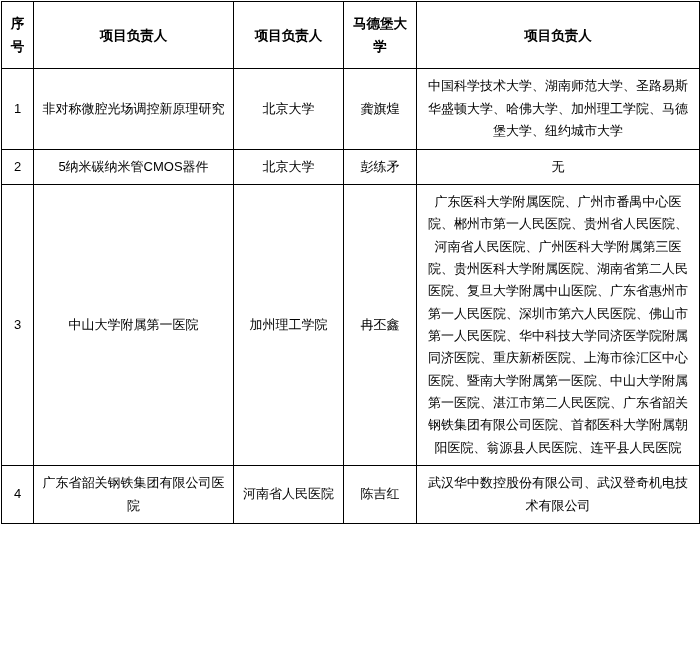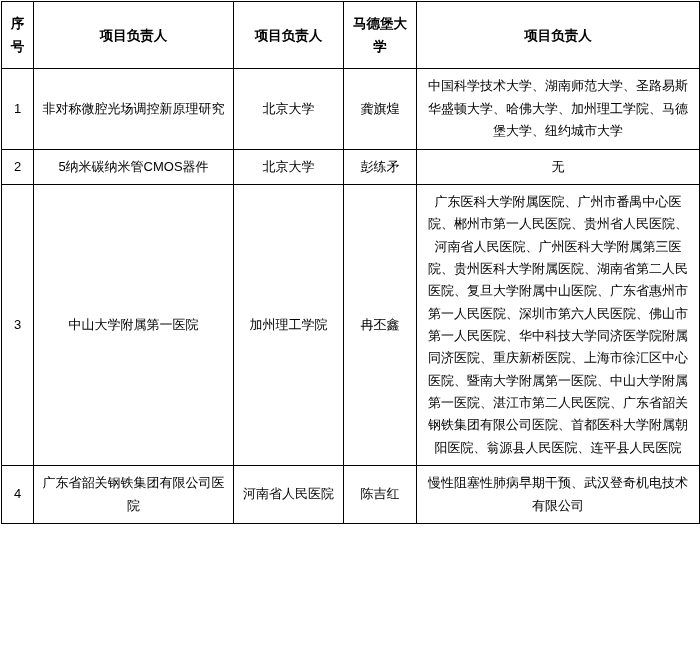--- a/index.html
+++ b/index.html
@@ -113,17 +113,17 @@
         <td class="name">中山大学附属第一医院</td>
         <td class="school">加州理工学院</td>
         <td class="leader">冉丕鑫</td>
         <td class="partner">广东医科大学附属医院、广州市番禺中心医院、郴州市第一人民医院、贵州省人民医院、河南省人民医院、广州医科大学附属第三医院、贵州医科大学附属医院、湖南省第二人民医院、复旦大学附属中山医院、广东省惠州市第一人民医院、深圳市第六人民医院、佛山市第一人民医院、华中科技大学同济医学院附属同济医院、重庆新桥医院、上海市徐汇区中心医院、暨南大学附属第一医院、中山大学附属第一医院、湛江市第二人民医院、广东省韶关钢铁集团有限公司医院、首都医科大学附属朝阳医院、翁源县人民医院、连平县人民医院</td>
       </tr>
       <tr>
         <td class="seq">4</td>
         <td class="name">广东省韶关钢铁集团有限公司医院</td>
         <td class="school">河南省人民医院</td>
         <td class="leader">陈吉红</td>
-        <td class="partner">慢性阻塞性肺病早期干预、武汉登奇机电技术有限公司</td>
+        <td class="partner">武汉华中数控股份有限公司、武汉登奇机电技术有限公司</td>
       </tr>
     </tbody>
   </table>
 </div>
 
 </body></html>

